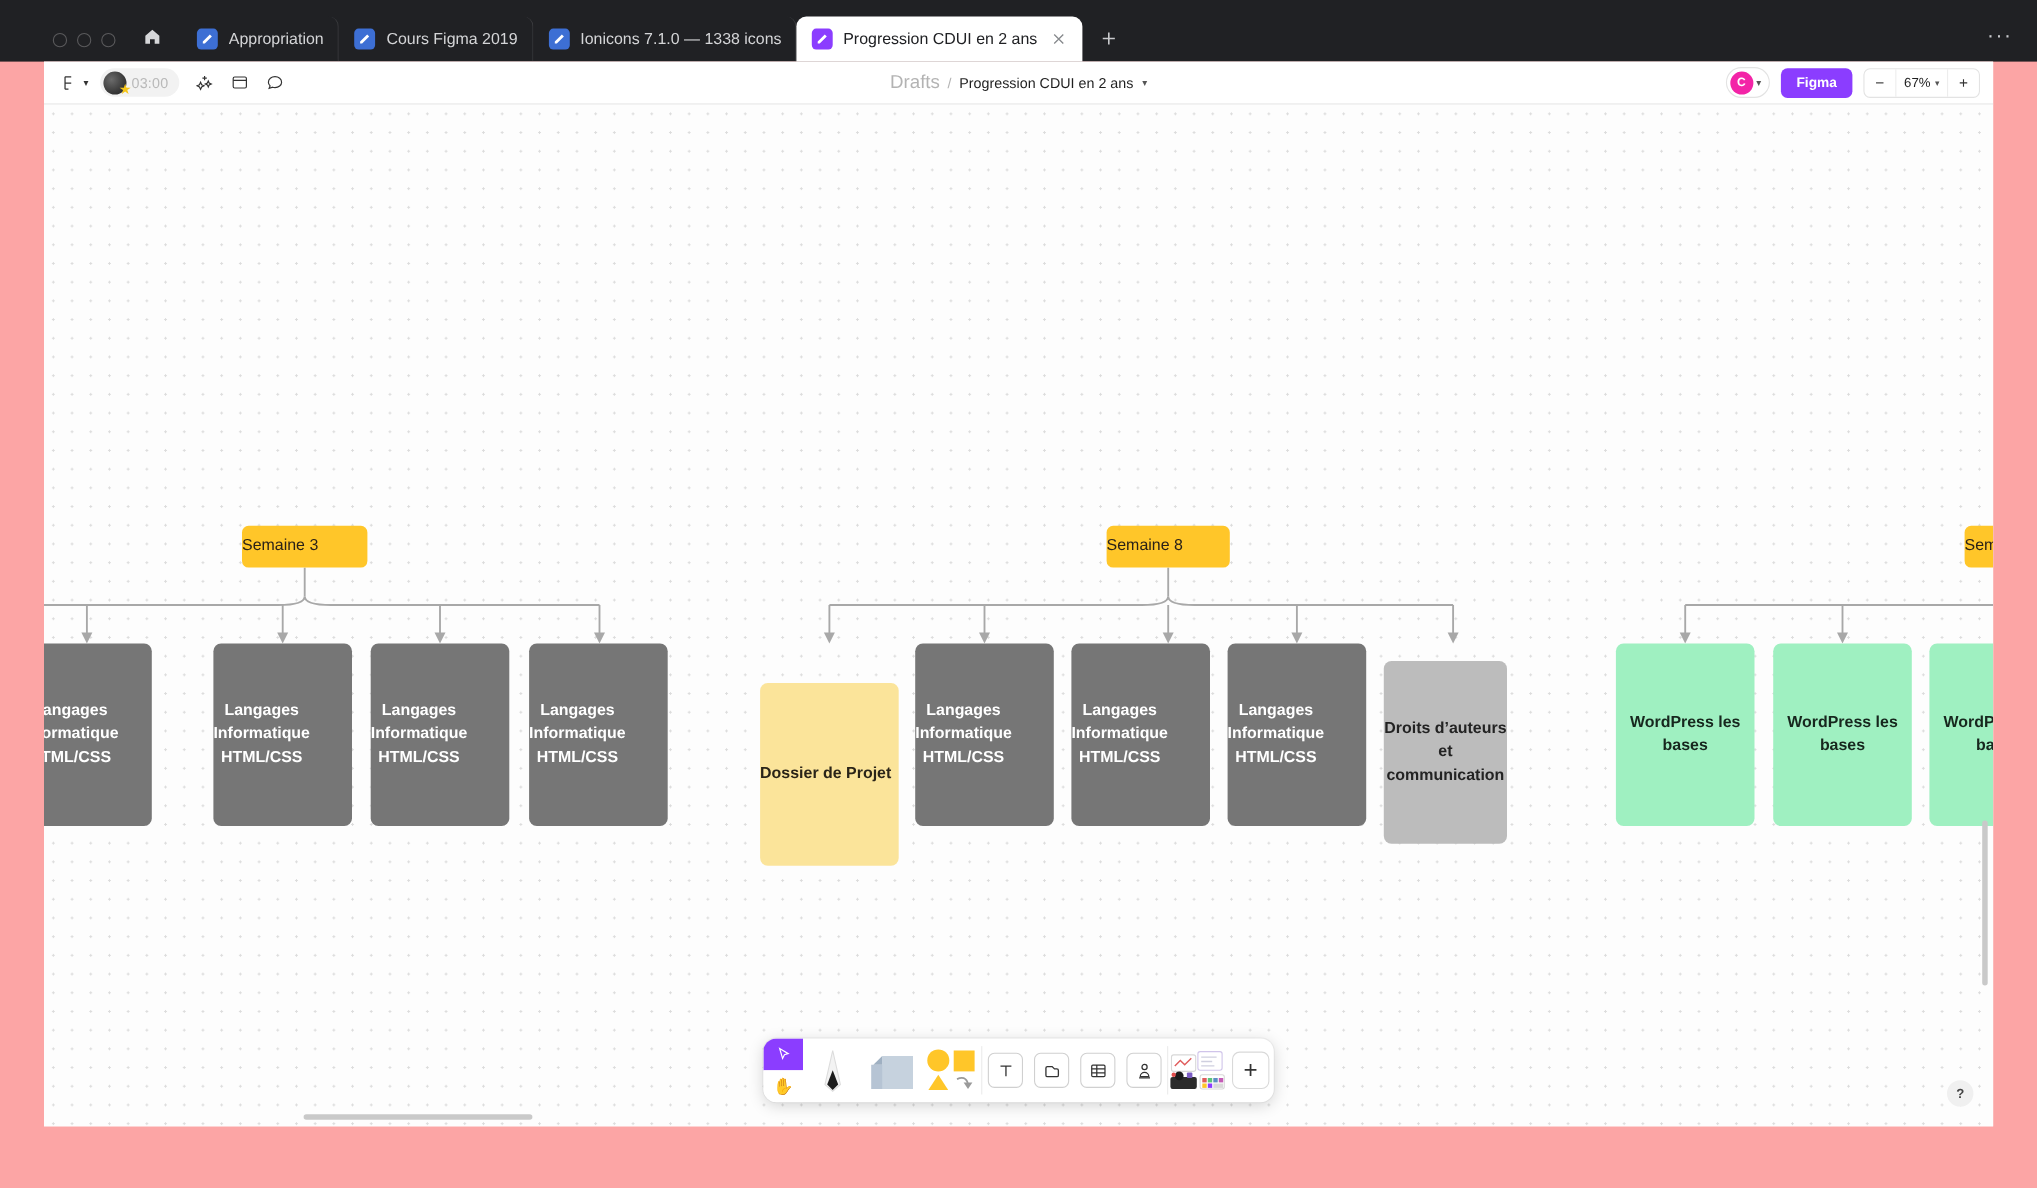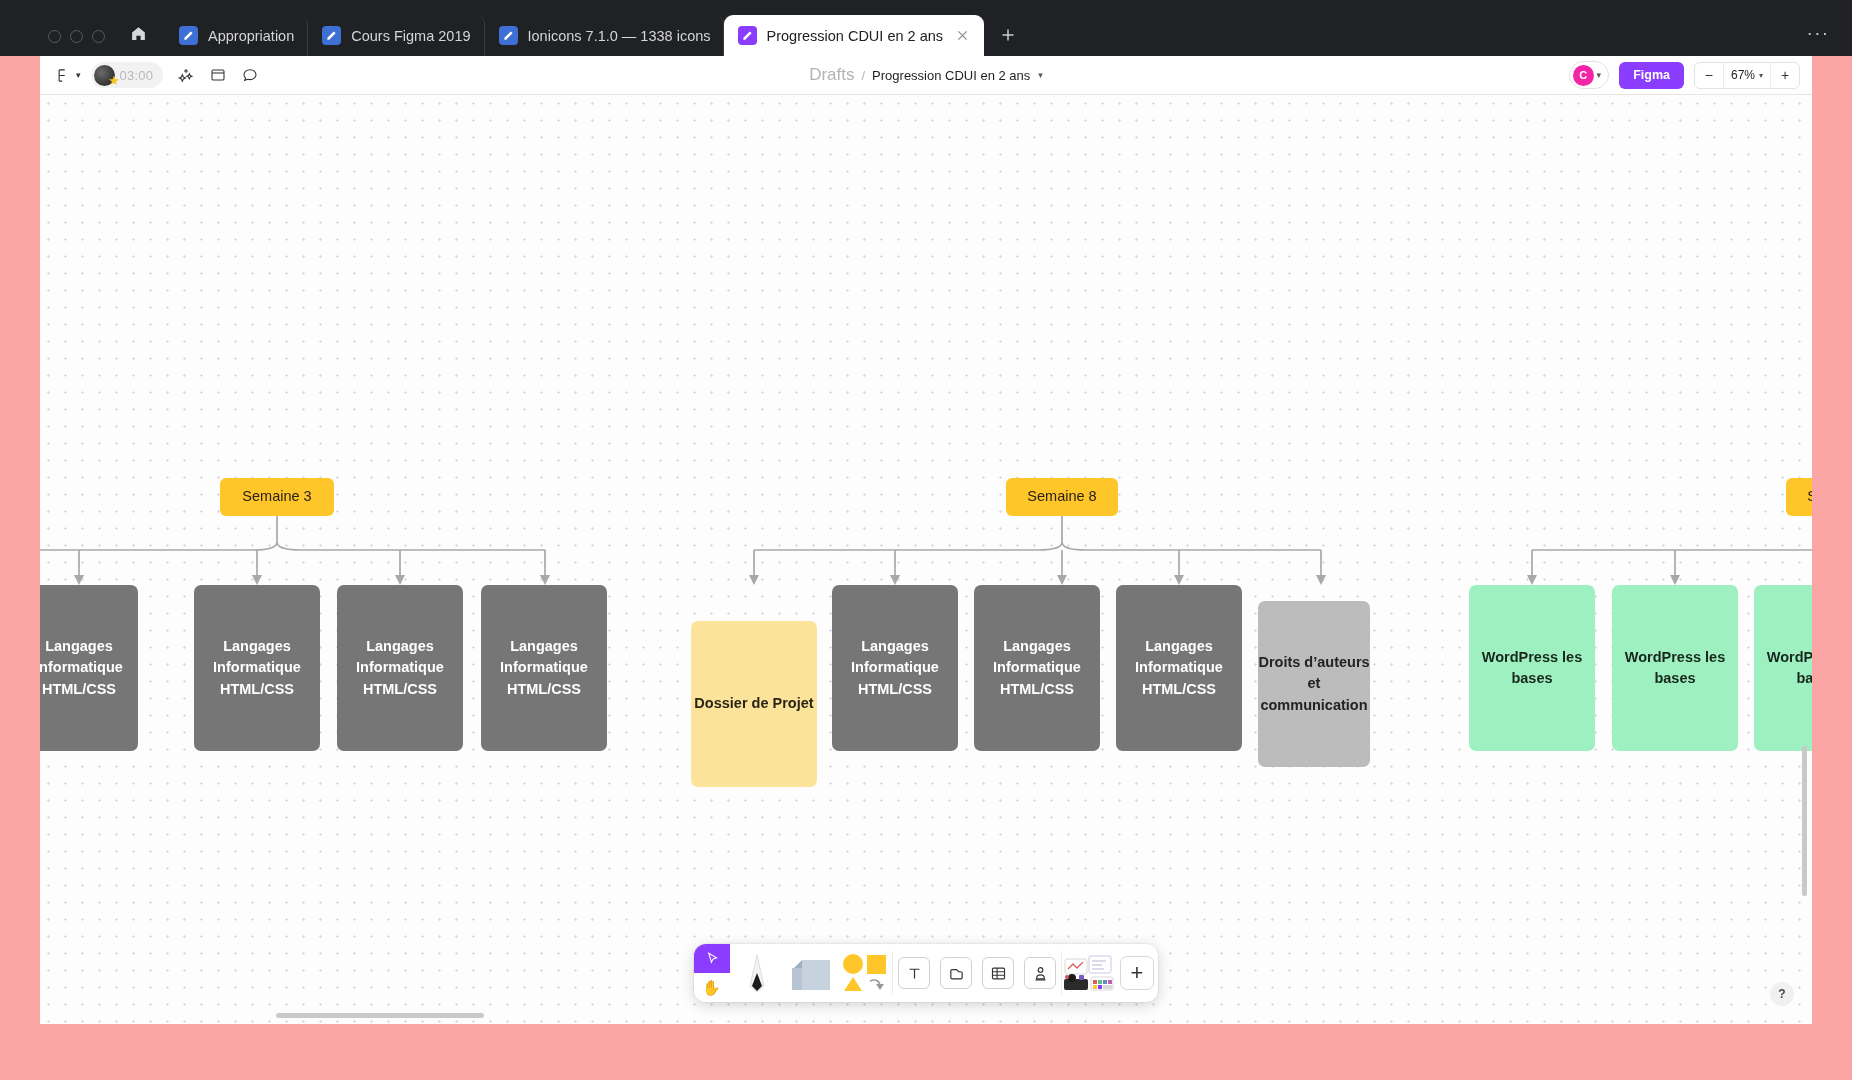--- a/index.html
+++ b/index.html
@@ -204,21 +204,21 @@
     width: 100%; height: calc(100% - 39px);
     background-color: #fdfdfd;
     background-image: radial-gradient(#dcdcdc 1.1px, transparent 1.1px);
     background-size: 17px 17px;
     overflow: hidden;
   }
 
   .node {
     position: absolute;
     border-radius: 7px;
-    display: flex; align-items: center; justify-content: center;
+    display: flex; align-items: center; justify-content: flex-start;
     text-align: center;
     font-weight: 700;
     line-height: 1.45;
   }
 
   .node.week {
     background: #ffc629;
     color: #2a2118;
     font-size: 14.5px;
     font-weight: 400;

